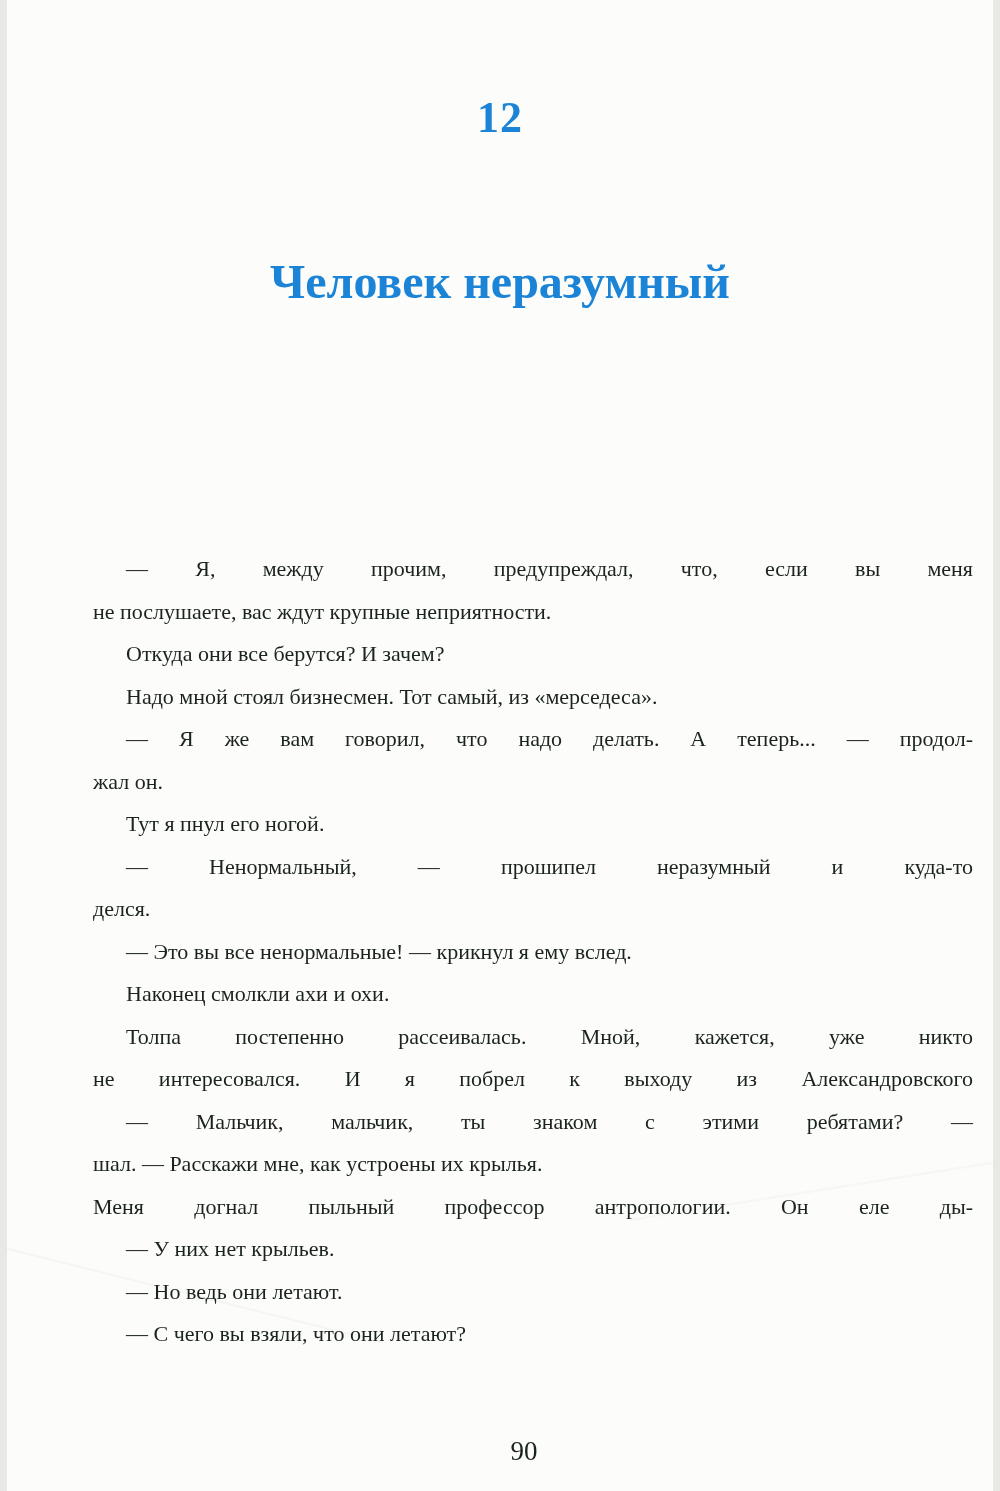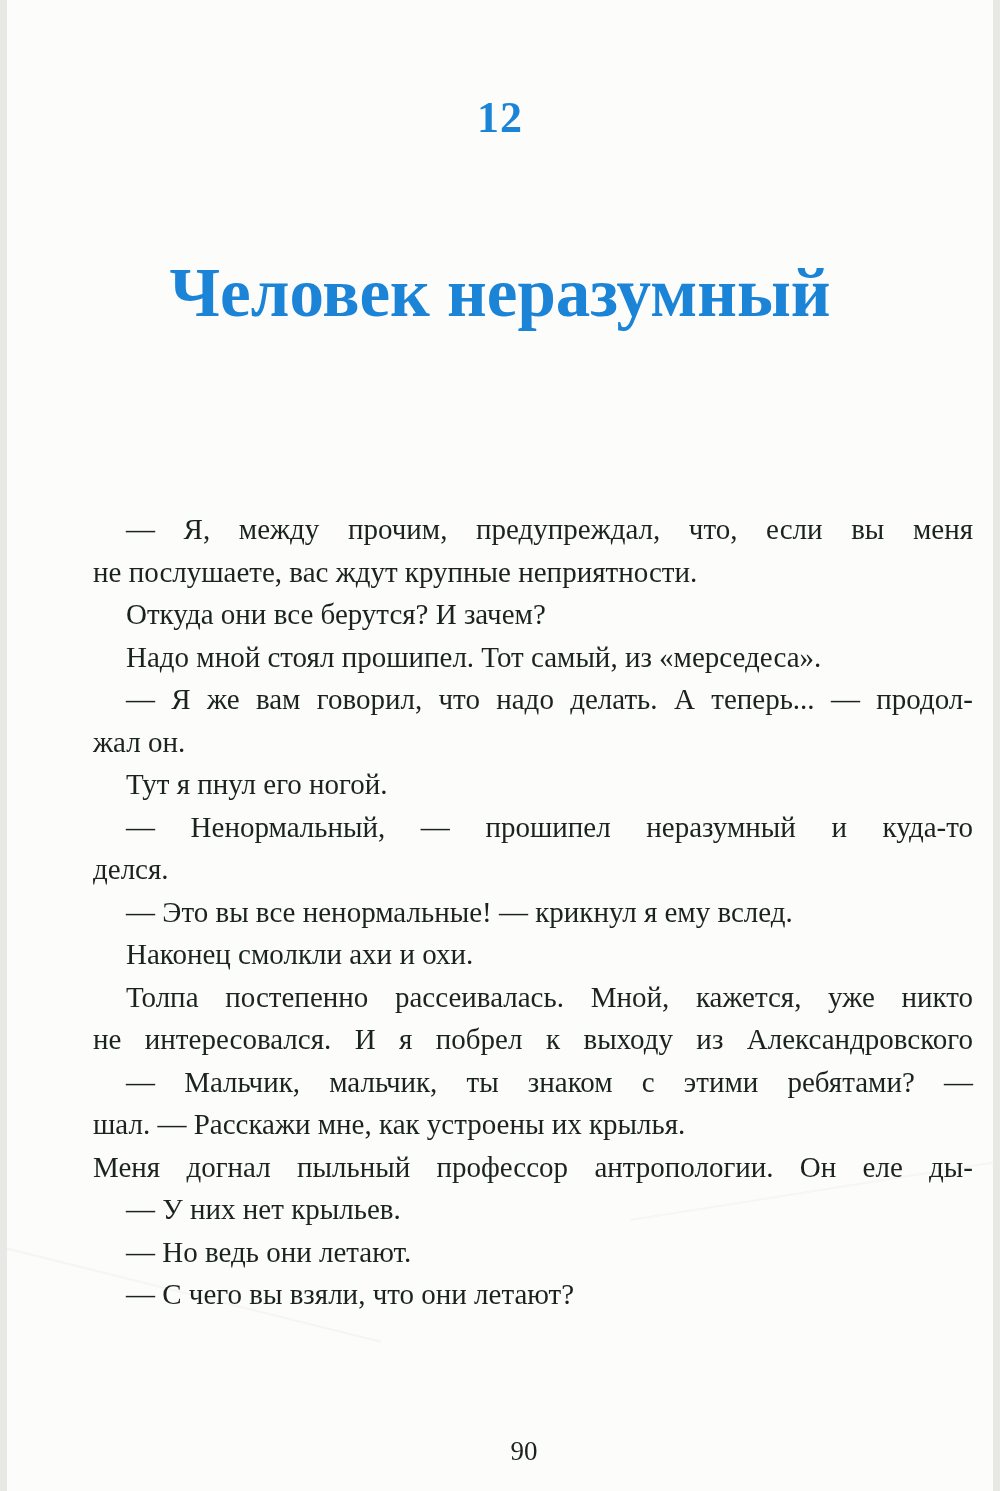--- a/index.html
+++ b/index.html
@@ -58,32 +58,32 @@
     font-weight: bold;
     color: var(--accent);
     letter-spacing: 1px;
   }
   .chapter-title {
     position: absolute;
     top: 254px;
     left: 0;
     width: 100%;
     text-align: center;
-    font-size: 69px;
+    font-size: 48px;
     font-weight: bold;
     color: var(--accent);
     letter-spacing: 0px;
     white-space: nowrap;
   }
   .body-text {
     position: absolute;
-    top: 508px;
+    top: 548px;
     left: 86px;
     width: 880px;
-    font-size: 29px;
+    font-size: 22px;
     line-height: 42.5px;
   }
   .line {
     white-space: nowrap;
   }
   .line.indent {
     padding-left: 33px;
   }
   .line.justify {
     white-space: normal;
@@ -110,21 +110,21 @@
   <div class="crease crease-3"></div>
 
   <div class="chapter-number">12</div>
 
   <div class="chapter-title">Человек неразумный</div>
 
   <div class="body-text">
       <div class="line indent justify">— Я, между прочим, предупреждал, что, если вы меня</div>
       <div class="line">не послушаете, вас ждут крупные неприятности.</div>
       <div class="line indent">Откуда они все берутся? И зачем?</div>
-      <div class="line indent">Надо мной стоял прошипел. Тот самый, из «мерседеса».</div>
+      <div class="line indent">Надо мной стоял бизнесмен. Тот самый, из «мерседеса».</div>
       <div class="line indent justify">— Я же вам говорил, что надо делать. А теперь... — продол-</div>
       <div class="line">жал он.</div>
       <div class="line indent">Тут я пнул его ногой.</div>
       <div class="line indent justify">— Ненормальный, — прошипел неразумный и куда-то</div>
       <div class="line">делся.</div>
       <div class="line indent">— Это вы все ненормальные! — крикнул я ему вслед.</div>
       <div class="line indent">Наконец смолкли ахи и охи.</div>
       <div class="line indent justify">Толпа постепенно рассеивалась. Мной, кажется, уже никто</div>
       <div class="line justify">не интересовался. И я побрел к выходу из Александровского</div>
       <div class="line indent justify">— Мальчик, мальчик, ты знаком с этими ребятами? —</div>

